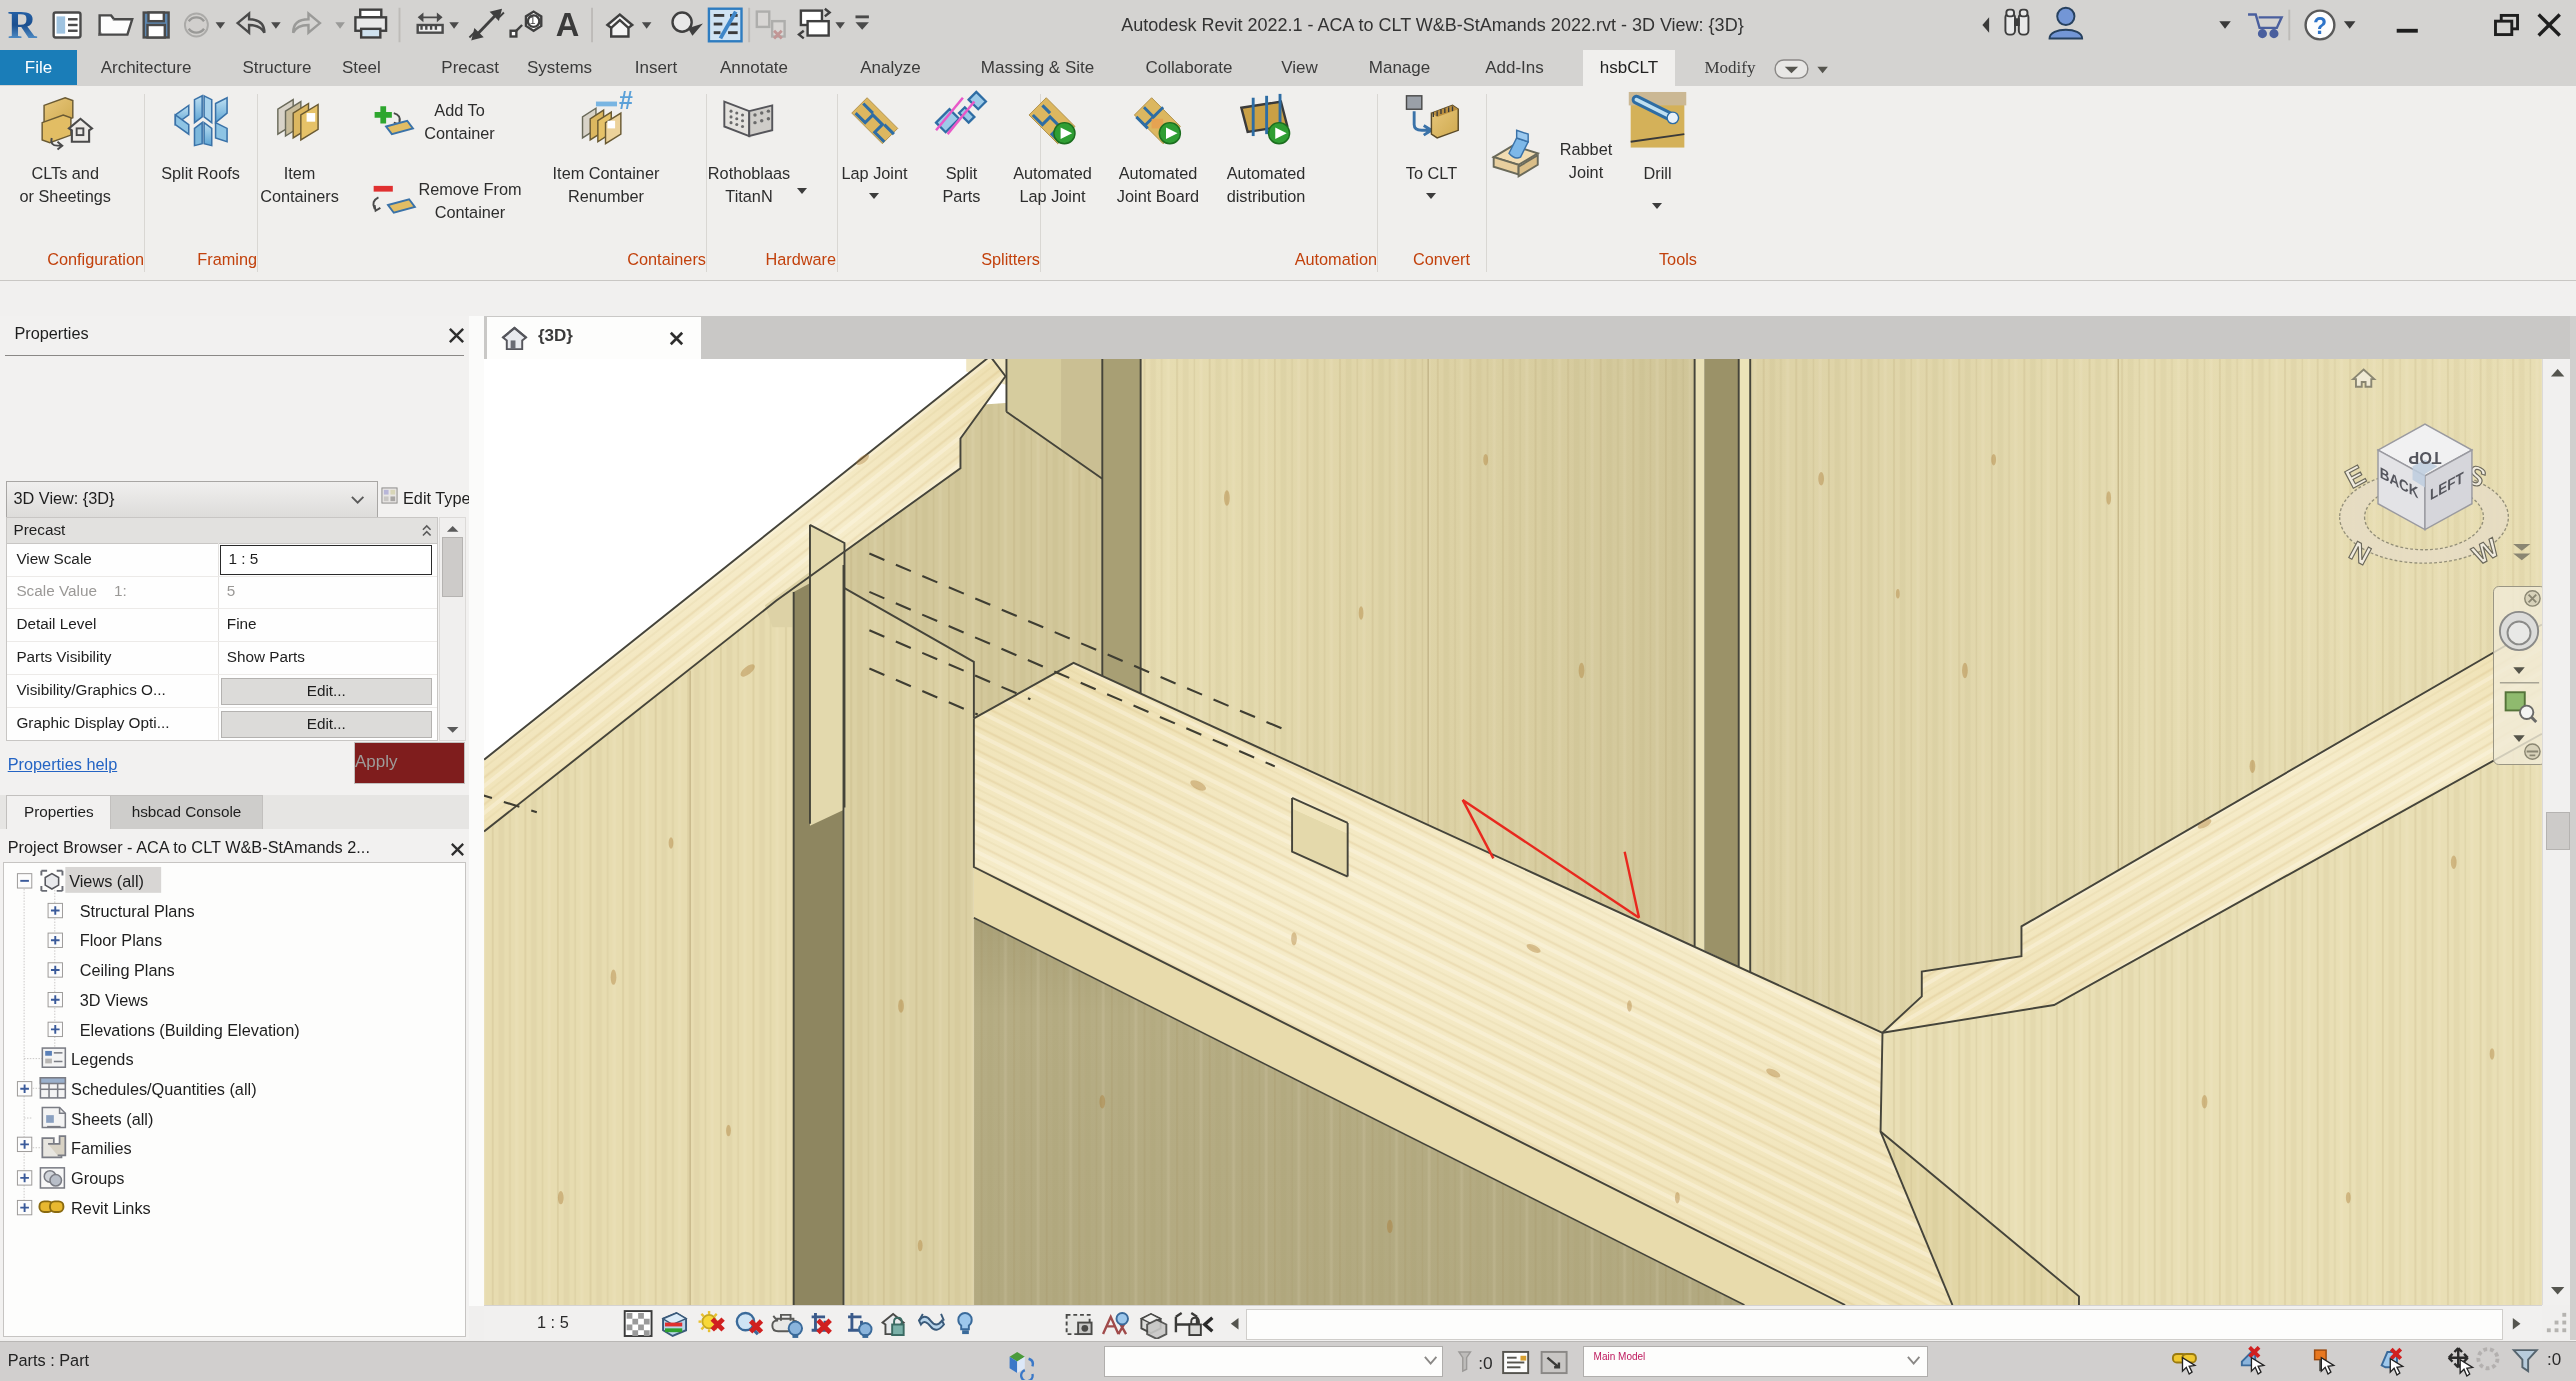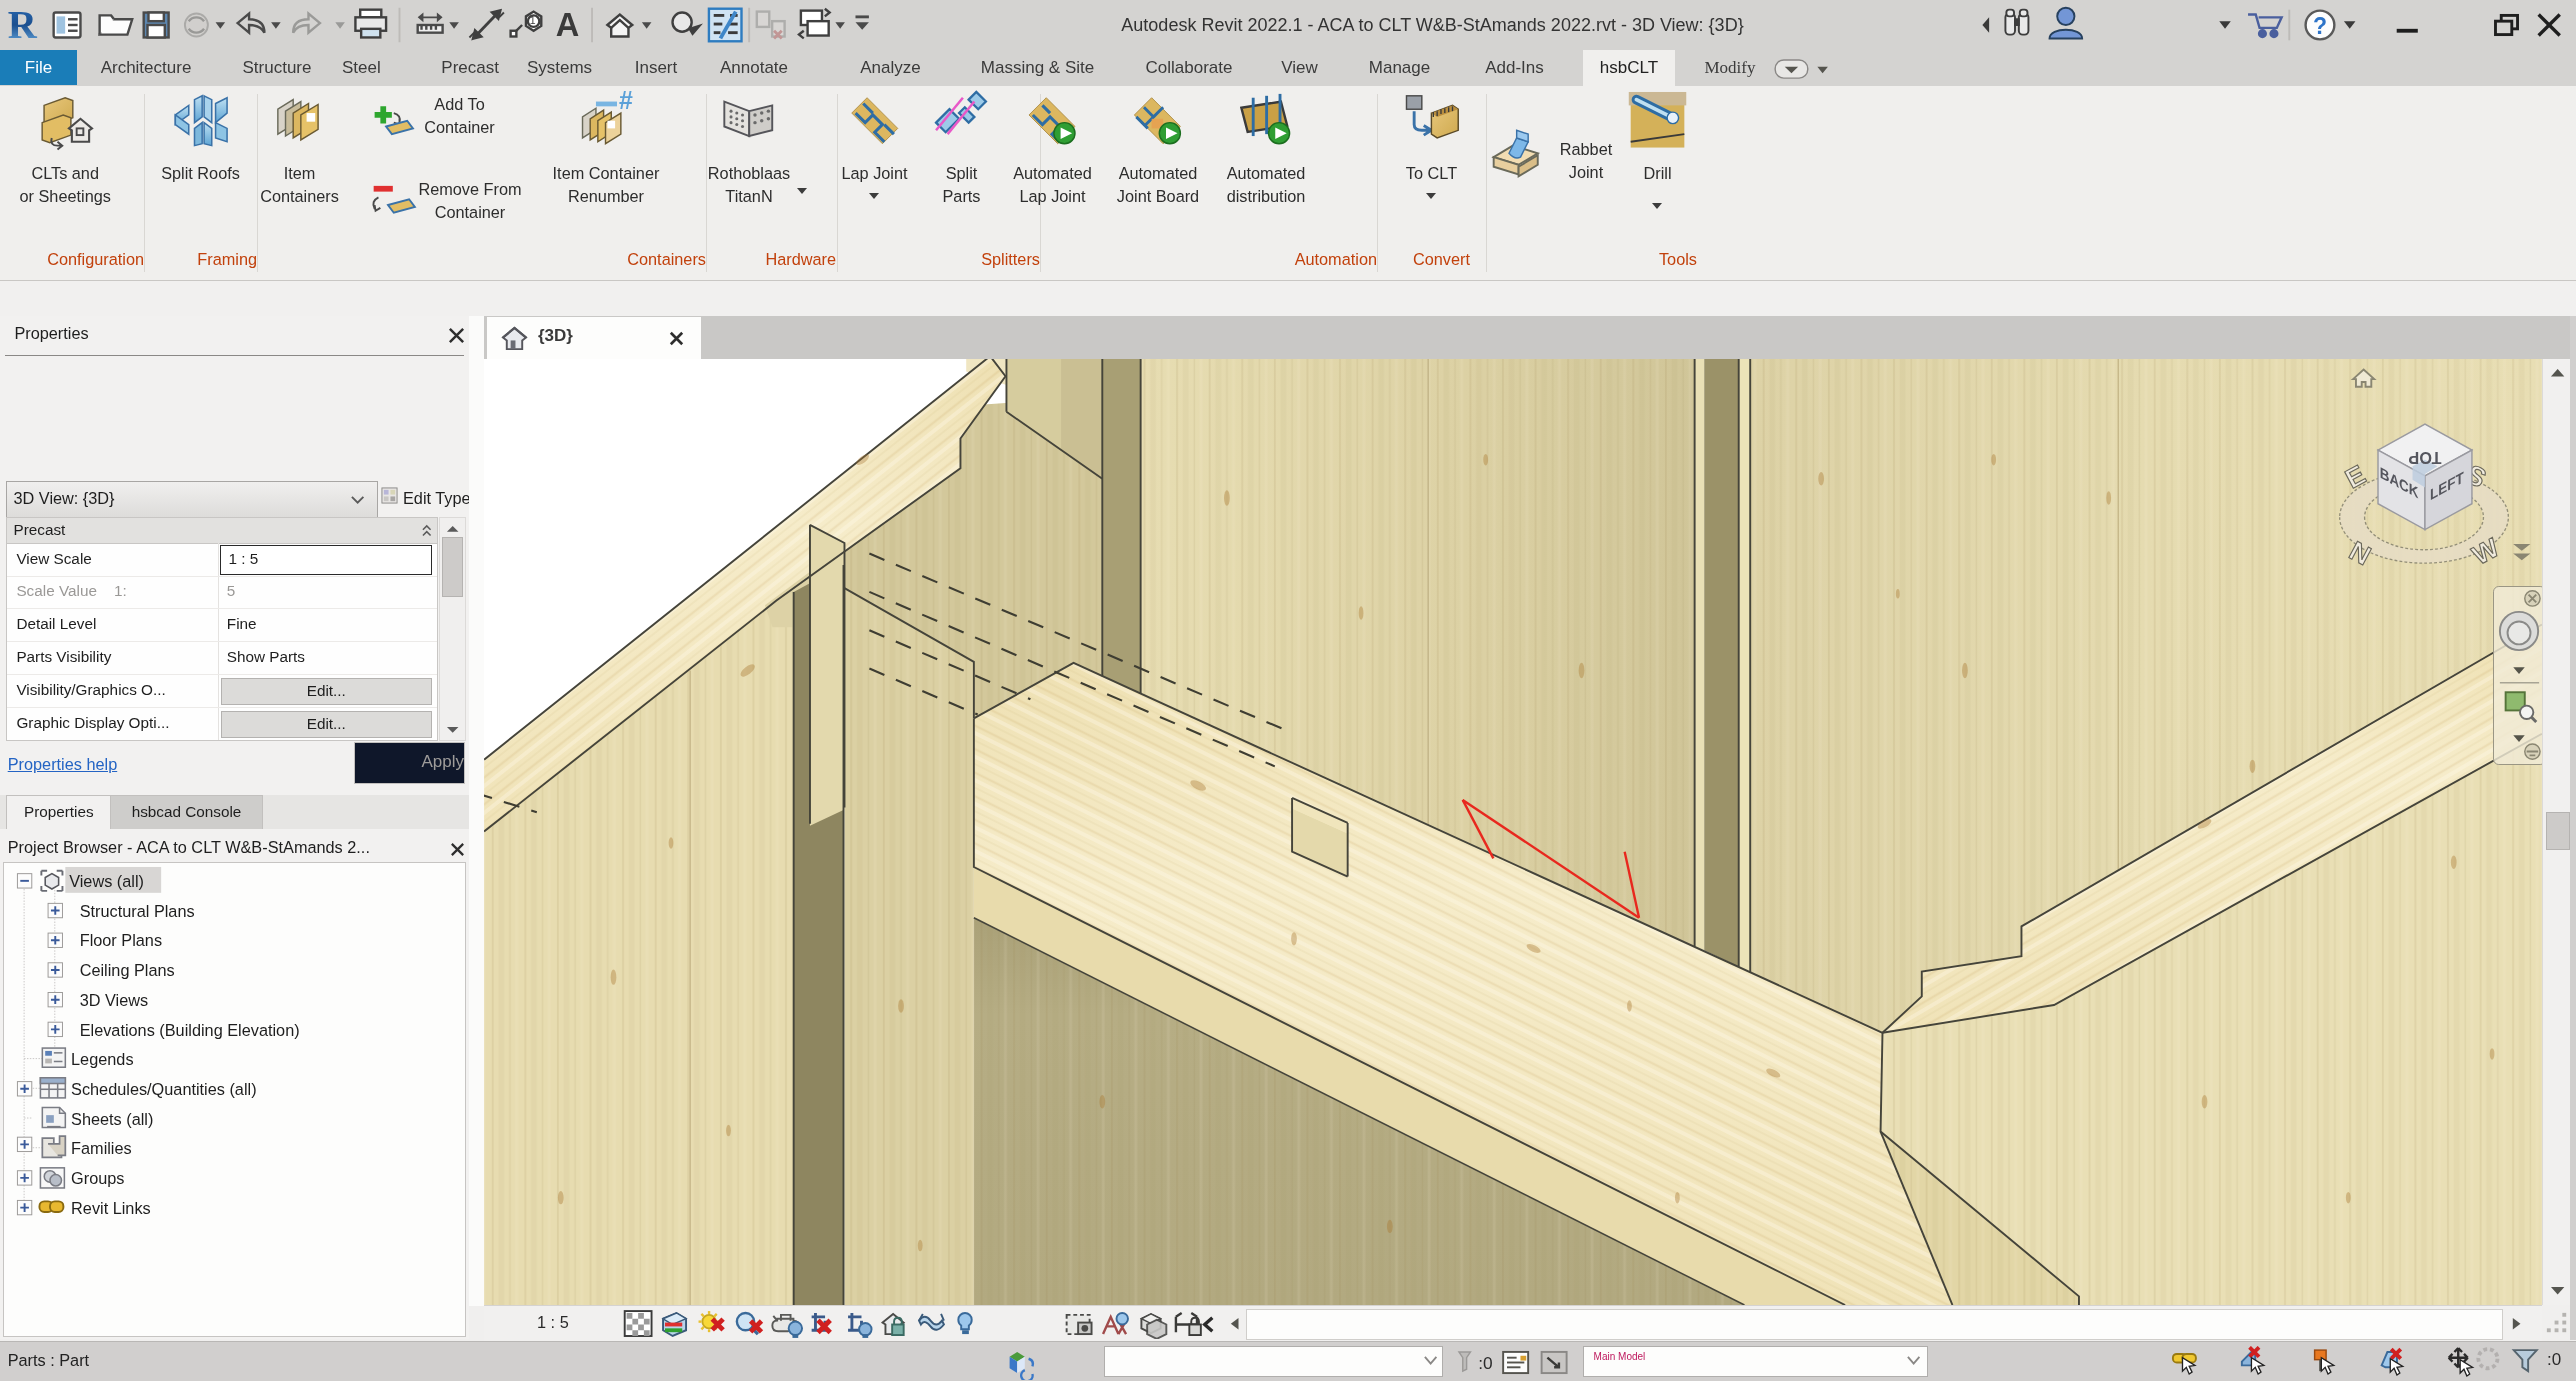--- a/index.html
+++ b/index.html
@@ -393,21 +393,21 @@
       <rect x="-30" y="-30" width="60" height="14" fill="#cbb894"></rect>
       <path d="M-22 -22 l36 18" stroke="#2e6da4" stroke-width="10" stroke-linecap="round"></path>
       <path d="M-22 -22 l36 18" stroke="#bfe0f2" stroke-width="4" stroke-linecap="round"></path>
       <circle cx="16" cy="-3" r="6" fill="#e8f2fa" stroke="#2e6da4" stroke-width="1.5"></circle>
     </g>
   </svg>
 
   <div class="blabel" style="left:7.7px;top:76px;width:115px;">CLTs and<br>or Sheetings</div>
   <div class="blabel" style="left:143px;top:76px;width:115px;">Split Roofs</div>
   <div class="blabel" style="left:242px;top:76px;width:115px;">Item<br>Containers</div>
-  <div class="blabel" style="left:407px;top:7px;width:105px;text-align:center;">Add To<br>Container</div>
+  <div class="blabel" style="left:407px;top:13px;width:105px;text-align:center;">Add To<br>Container</div>
   <div class="blabel" style="left:403px;top:92px;width:134px;">Remove From<br>Container</div>
   <div class="blabel" style="left:539px;top:76px;width:134px;">Item Container<br>Renumber</div>
   <div class="blabel" style="left:682px;top:76px;width:134px;">Rothoblaas<br>TitanN</div>
   <div class="dn" style="left:797px;top:102px;"></div>
   <div class="blabel" style="left:817px;top:76px;width:115px;">Lap Joint</div>
   <div class="dn" style="left:869px;top:107px;"></div>
   <div class="blabel" style="left:904px;top:76px;width:115px;">Split<br>Parts</div>
   <div class="blabel" style="left:995px;top:76px;width:115px;">Automated<br>Lap Joint</div>
   <div class="blabel" style="left:1098px;top:76px;width:120px;">Automated<br>Joint Board</div>
   <div class="blabel" style="left:1206px;top:76px;width:120px;">Automated<br>distribution</div>
@@ -484,21 +484,21 @@
   <div class="abs" style="left:439px;top:201px;width:25px;height:222px;background:#f0efee;border:1px solid #dcdad8;">
     <svg class="abs" style="left:5.8px;top:5.8px;" width="13.4" height="9.6" viewBox="0 0 14 10">
         <path d="M1 8 L7 2 L13 8" fill="#5a5a5a"></path>
       </svg>
     <svg class="abs" style="left:5.8px;top:207px;" width="13.4" height="9.6" viewBox="0 0 14 10">
         <path d="M1 2 L7 8 L13 2" fill="#5a5a5a"></path>
       </svg>
     <div class="abs thumb" style="left:1.9px;top:19px;width:19px;height:58px;"></div>
   </div>
   <div class="abs" style="left:7.7px;top:439px;font-size:16.3px;color:#2464c4;text-decoration:underline;">Properties help</div>
-  <div class="abs" style="left:354px;top:426px;width:109px;height:40px;background:#0f172a;border:1px solid #c2c0be;text-align:right;font-size:17px;color:#9e9c9a;line-height:38px;">Apply</div>
+  <div class="abs" style="left:354px;top:426px;width:109px;height:40px;background:#7f1d1d;border:1px solid #c2c0be;text-align:left;font-size:17px;color:#9e9c9a;line-height:38px;">Apply</div>
 
   <div class="abs" style="left:0px;top:479px;width:469px;height:34px;background:#e6e5e3;"></div>
   <div class="abs" style="left:5.8px;top:479px;width:104px;height:34px;background:#f2f1f0;border:1px solid #c2c0be;border-bottom:none;text-align:center;font-size:15.3px;color:#1e1e1e;line-height:32px;">Properties</div>
   <div class="abs" style="left:110px;top:479px;width:151px;height:34px;background:#cecdcb;border:1px solid #c2c0be;border-bottom:none;text-align:center;font-size:15.3px;color:#1e1e1e;line-height:32px;">hsbcad Console</div>
 </div>
 
 <div class="abs" id="pbrowser">
   <div class="abs" style="left:7.7px;top:8.6px;font-size:16.3px;color:#1e1e1e;width:436px;white-space:nowrap;overflow:hidden;">Project Browser - ACA to CLT W&amp;B-StAmands 2...</div>
   <svg class="abs" style="left:449px;top:11.5px;" width="17" height="17" viewBox="0 0 18 18">
       <path d="M3 3 L15 15 M15 3 L3 15" stroke="#2e2e2e" stroke-width="2.4"></path>

